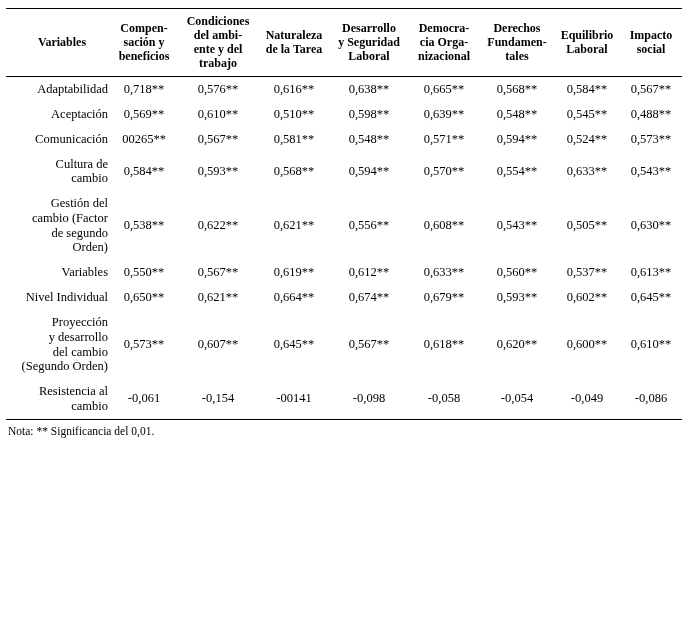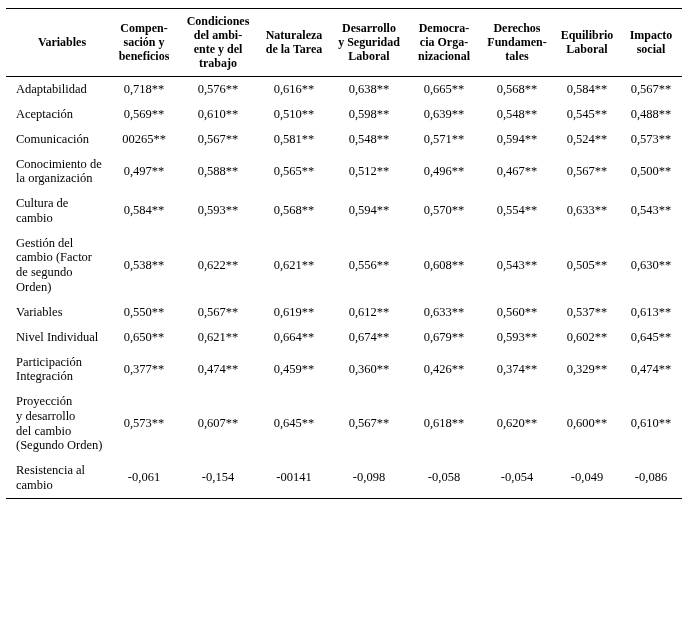--- a/index.html
+++ b/index.html
@@ -44,21 +44,21 @@
     border-bottom: 1px solid #000;
   }
   thead th.var-col {
     text-align: center;
     padding-left: 10px;
   }
   tbody th {
     font-weight: normal;
     font-size: 12.5px;
     line-height: 1.18;
-    text-align: left;
+    text-align: right;
     vertical-align: middle;
     white-space: pre-line;
     padding: 5px 2px 5px 10px;
   }
   tbody td {
     font-size: 12.5px;
     text-align: center;
     vertical-align: middle;
     padding: 5px 1px;
   }
@@ -138,32 +138,20 @@
           <td>00265**</td>
           <td>0,567**</td>
           <td>0,581**</td>
           <td>0,548**</td>
           <td>0,571**</td>
           <td>0,594**</td>
           <td>0,524**</td>
           <td>0,573**</td>
         </tr>
         <tr>
-          <th scope="row">Conocimiento de
-la organización</th>
-          <td>0,497**</td>
-          <td>0,588**</td>
-          <td>0,565**</td>
-          <td>0,512**</td>
-          <td>0,496**</td>
-          <td>0,467**</td>
-          <td>0,567**</td>
-          <td>0,500**</td>
-        </tr>
-        <tr>
           <th scope="row">Cultura de
 cambio</th>
           <td>0,584**</td>
           <td>0,593**</td>
           <td>0,568**</td>
           <td>0,594**</td>
           <td>0,570**</td>
           <td>0,554**</td>
           <td>0,633**</td>
           <td>0,543**</td>
@@ -198,32 +186,20 @@
           <td>0,650**</td>
           <td>0,621**</td>
           <td>0,664**</td>
           <td>0,674**</td>
           <td>0,679**</td>
           <td>0,593**</td>
           <td>0,602**</td>
           <td>0,645**</td>
         </tr>
         <tr>
-          <th scope="row">Participación
-Integración</th>
-          <td>0,377**</td>
-          <td>0,474**</td>
-          <td>0,459**</td>
-          <td>0,360**</td>
-          <td>0,426**</td>
-          <td>0,374**</td>
-          <td>0,329**</td>
-          <td>0,474**</td>
-        </tr>
-        <tr>
           <th scope="row">Proyección
 y desarrollo
 del cambio
 (Segundo Orden)</th>
           <td>0,573**</td>
           <td>0,607**</td>
           <td>0,645**</td>
           <td>0,567**</td>
           <td>0,618**</td>
           <td>0,620**</td>
@@ -237,13 +213,14 @@
           <td>-0,154</td>
           <td>-00141</td>
           <td>-0,098</td>
           <td>-0,058</td>
           <td>-0,054</td>
           <td>-0,049</td>
           <td>-0,086</td>
         </tr>
       </tbody>
   </table>
+  <div class="note">Nota: ** Significancia del 0,01.</div>
 </div>
 
 </body></html>

